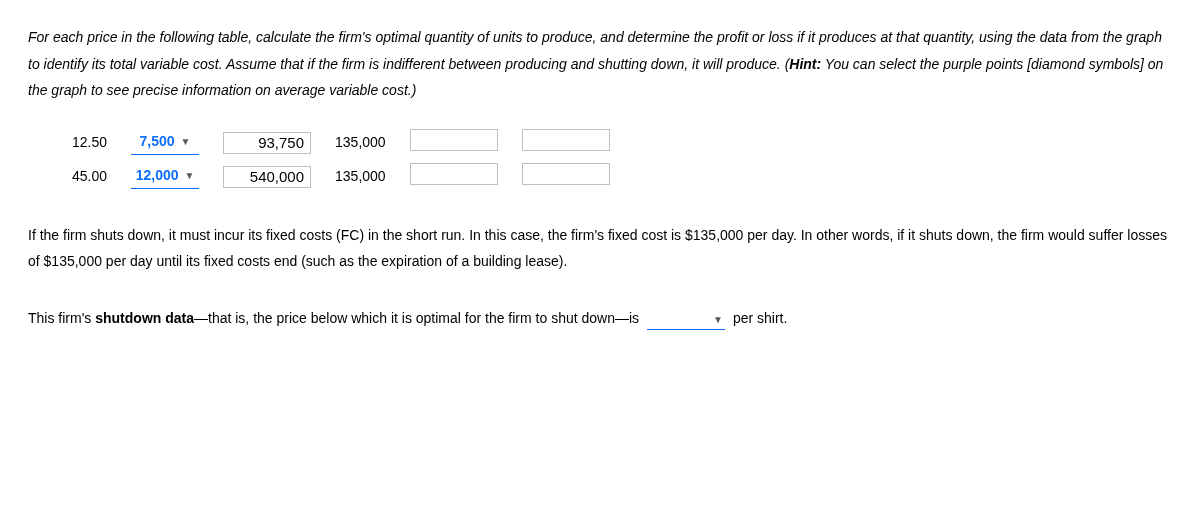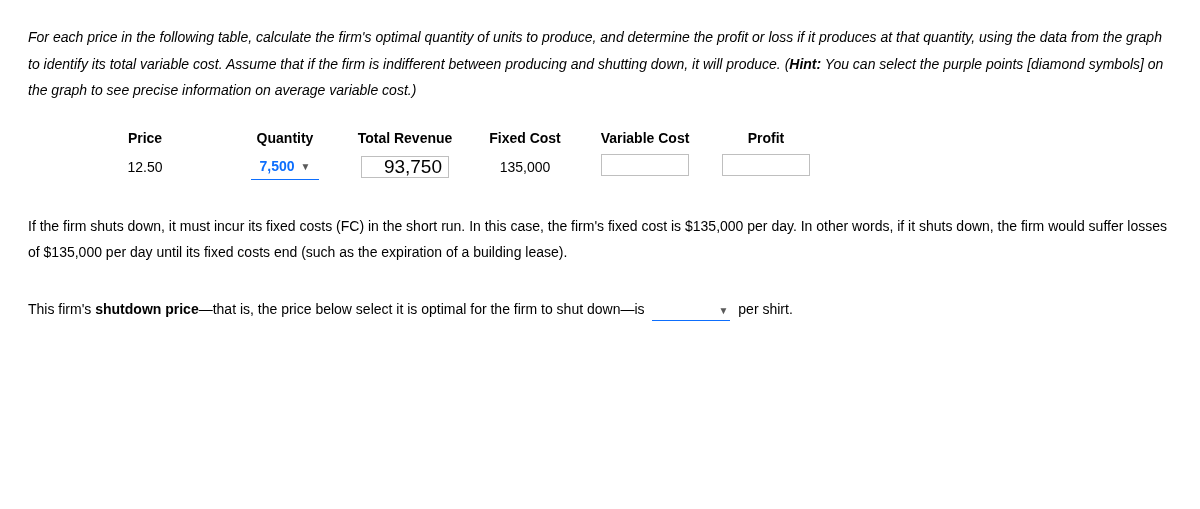--- a/index.html
+++ b/index.html
@@ -66,21 +66,21 @@
     }
     .num-box {
       display: inline-block;
       border: 1px solid #bfbfbf;
       background: #fff;
       width: 88px;
       height: 22px;
       line-height: 20px;
       text-align: right;
       padding-right: 6px;
-      font-size: 19px;
+      font-size: 15px;
     }
     .num-input {
       display: inline-block;
       border: 1px solid #bfbfbf;
       background: #fff;
       width: 88px;
       height: 22px;
     }
     .after-text {
       line-height: 1.9;
@@ -109,47 +109,52 @@
   </style>
 </head>
 <body>
 
 <p class="instructions">
   <span>For each price in the following table, calculate the firm's optimal quantity of units to produce, and determine the profit or loss if it produces at that quantity, using the data from the graph to identify its total variable cost. Assume that if the firm is indifferent between producing and shutting down, it will produce. (</span><span class="bold">Hint:</span><span> You can select the purple points [diamond symbols] on the graph to see precise information on average variable cost.)</span>
 </p>
 
 <table class="data">
   <thead>
-    <tr>
-      <th class="col-price">Price</th>
-      <th class="col-qty">Quantity</th>
-      <th class="col-rev">Total Revenue</th>
-      <th class="col-fc">Fixed Cost</th>
-      <th class="col-vc">Variable Cost</th>
-      <th class="col-profit">Profit</th>
-    </tr>
   </thead>
   <tbody>
     <tr>
       <td>12.50</td>
       <td>
         <span class="dropdown">
           <span>7,500</span>
           <span class="caret">▼</span>
         </span>
       </td>
       <td><span class="num-box">93,750</span></td>
       <td>135,000</td>
       <td><span class="num-input"></span></td>
       <td><span class="num-input"></span></td>
     </tr>
+    <tr>
+      <td>45.00</td>
+      <td>
+        <span class="dropdown">
+          <span>12,000</span>
+          <span class="caret">▼</span>
+        </span>
+      </td>
+      <td><span class="num-box">540,000</span></td>
+      <td>135,000</td>
+      <td><span class="num-input"></span></td>
+      <td><span class="num-input"></span></td>
+    </tr>
   </tbody>
 </table>
 
 <p class="after-text">If the firm shuts down, it must incur its fixed costs (FC) in the short run. In this case, the firm's fixed cost is $135,000 per day. In other words, if it shuts down, the firm would suffer losses of $135,000 per day until its fixed costs end (such as the expiration of a building lease).</p>
 
 <p class="shutdown-line">
-  <span>This firm's </span><span class="bold-inline">shutdown price</span><span>—that is, the price below select it is optimal for the firm to shut down—is</span>
+  <span>This firm's </span><span class="bold-inline">shutdown data</span><span>—that is, the price below which it is optimal for the firm to shut down—is</span>
   <span class="inline-dd">
     <span class="caret">▼</span>
   </span>
   <span> per shirt.</span>
 </p>
 
 </body></html>

